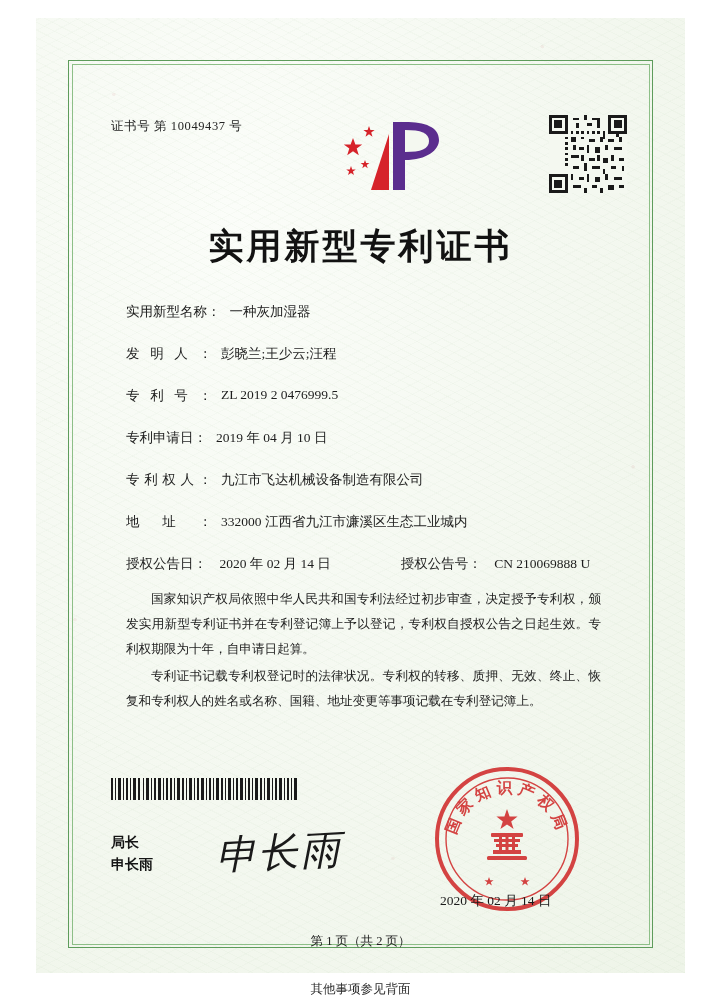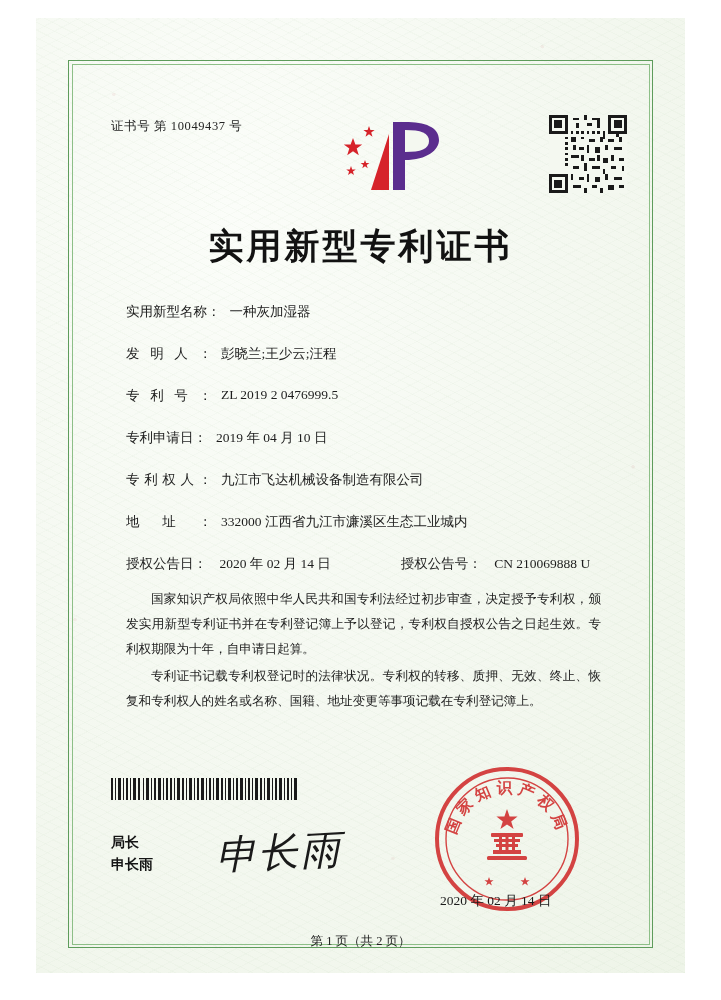--- a/index.html
+++ b/index.html
@@ -479,14 +479,15 @@
           </g>
         </svg>
       </div>
 
       <div class="seal-date">2020 年 02 月 14 日</div>
 
       <div class="page-num">第 1 页（共 2 页）</div>
 
     </div>
 
+    <div class="footnote">其他事项参见背面</div>
   </div>
 </div>
 
 </body></html>

